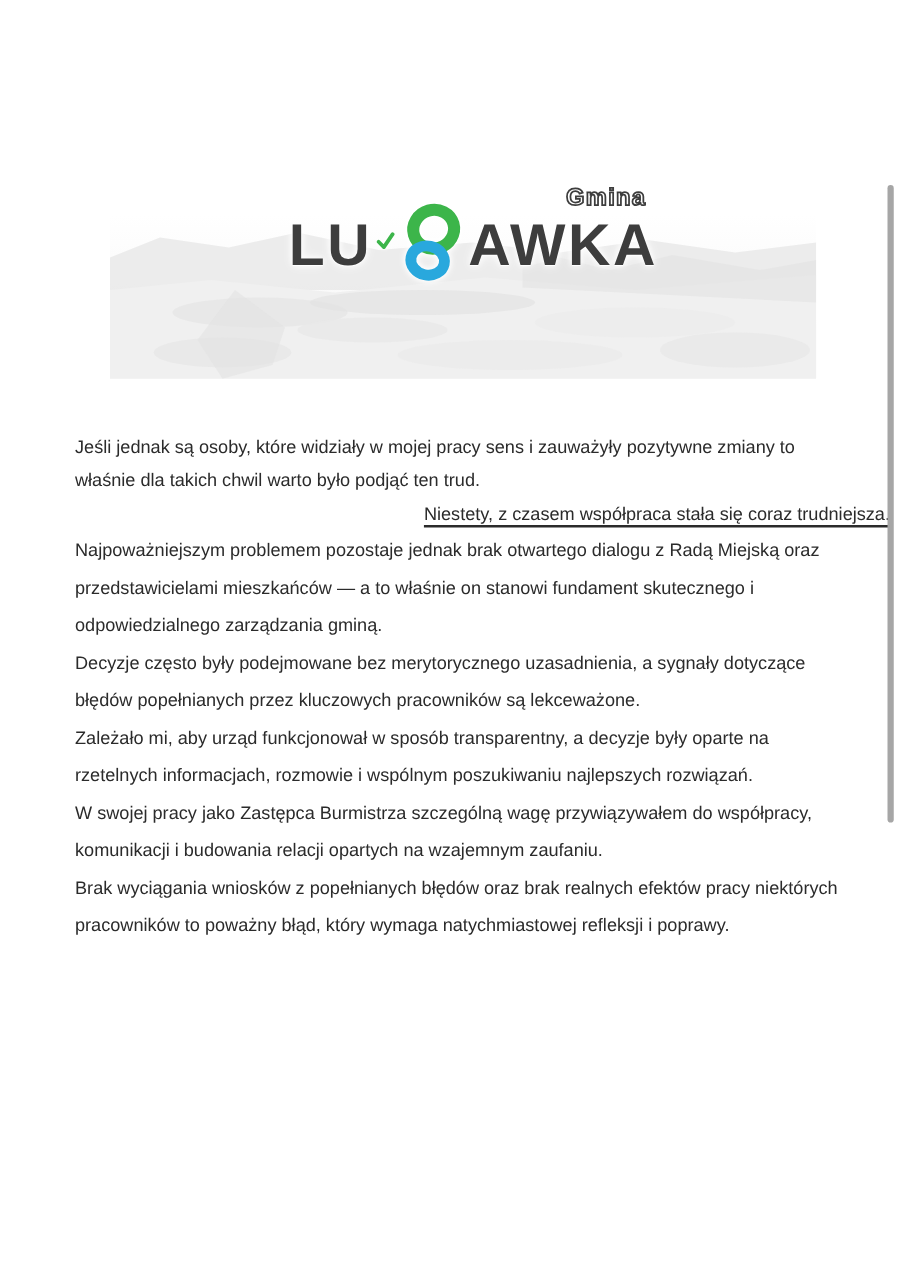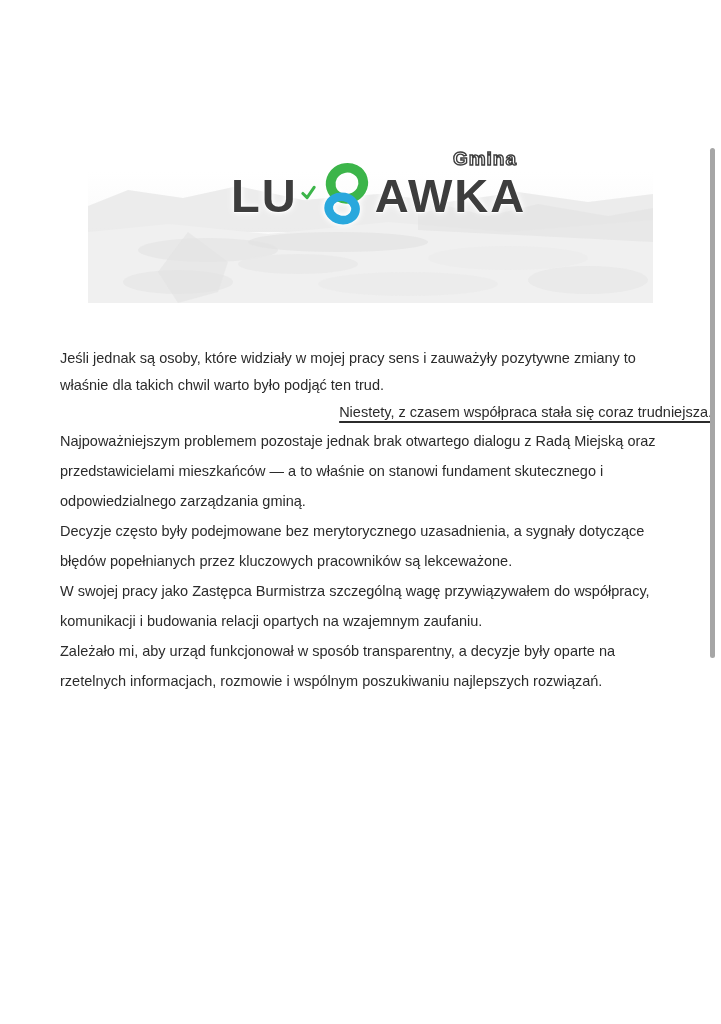--- a/index.html
+++ b/index.html
@@ -156,19 +156,21 @@
 
 <div class="doc">
   <p class="lh-md p1">Jeśli jednak są osoby, które widziały w mojej pracy sens i zauważyły pozytywne zmiany to
 właśnie dla takich chwil warto było podjąć ten trud.</p>
   <p class="lh-md p2 underlined">Niestety, z czasem współpraca stała się coraz trudniejsza.</p>
   <p class="lh-lg p6">Najpoważniejszym problemem pozostaje jednak brak otwartego dialogu z Radą Miejską oraz
 przedstawicielami mieszkańców — a to właśnie on stanowi fundament skutecznego i
 odpowiedzialnego zarządzania gminą.</p>
   <p class="lh-lg p5">Decyzje często były podejmowane bez merytorycznego uzasadnienia, a sygnały dotyczące
 błędów popełnianych przez kluczowych pracowników są lekceważone.</p>
+  <p class="lh-lg p8">Zależało mi, aby urząd funkcjonował w sposób transparentny, a decyzje były oparte na
+rzetelnych informacjach, rozmowie i wspólnym poszukiwaniu najlepszych rozwiązań.</p>
   <p class="lh-lg p7">W swojej pracy jako Zastępca Burmistrza szczególną wagę przywiązywałem do współpracy,
 komunikacji i budowania relacji opartych na wzajemnym zaufaniu.</p>
-  <p class="lh-lg p8">Zależało mi, aby urząd funkcjonował w sposób transparentny, a decyzje były oparte na
-rzetelnych informacjach, rozmowie i wspólnym poszukiwaniu najlepszych rozwiązań.</p>
+  <p class="lh-lg p10">Brak wyciągania wniosków z popełnianych błędów oraz brak realnych efektów pracy niektórych
+pracowników to poważny błąd, który wymaga natychmiastowej refleksji i poprawy.</p>
 </div>
 
 <div class="scrollbar-thumb"></div>
 
 </body></html>

